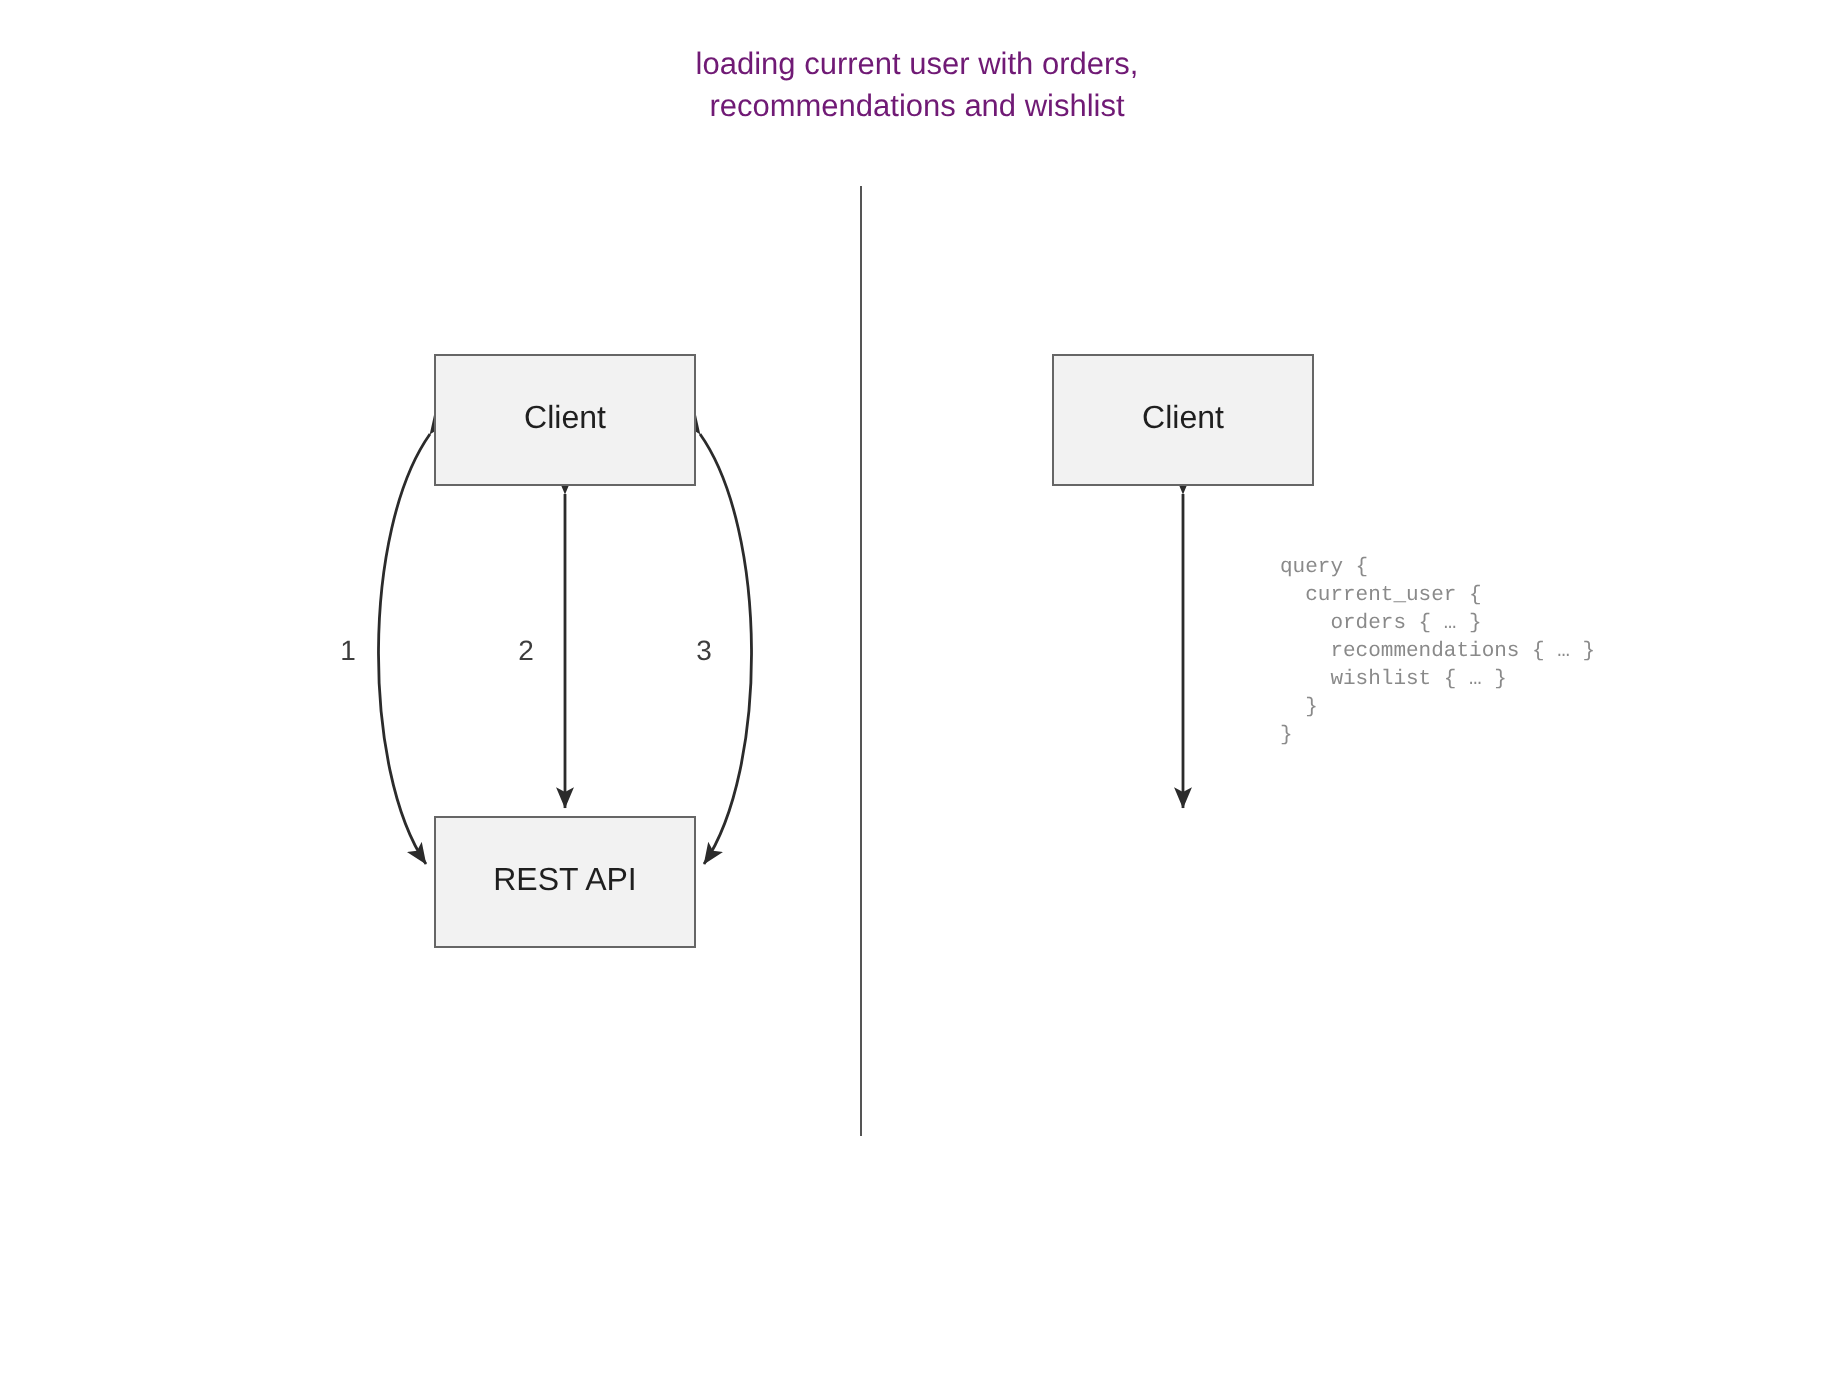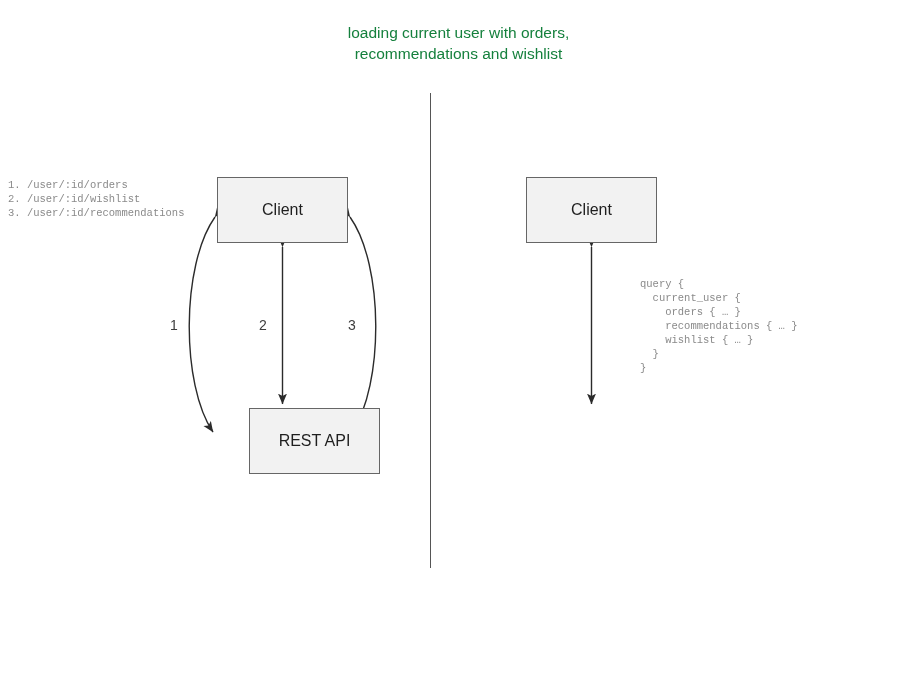--- a/index.html
+++ b/index.html
@@ -22,42 +22,42 @@
   
   #title {
     position: absolute;
     left: 0;
     top: 22px;
     width: 917px;
     text-align: center;
     font-family: "Liberation Sans", sans-serif;
     font-size: 15.5px;
     line-height: 21px;
-    color: #15803d;
+    color: #701a75;
     white-space: pre-line;
   }
 
   
   .node {
     position: absolute;
     box-sizing: border-box;
     width: 131px;
     height: 66px;
     background: #f2f2f2;
     border: 1.3px solid #666666;
     display: flex;
     align-items: center;
     justify-content: center;
     font-family: "Liberation Sans", sans-serif;
     font-size: 16px;
     color: #1f1f1f;
     z-index: 3;
   }
   #node-client-rest   { left: 217px; top: 177px; }
-  #node-rest-api      { left: 217px; top: 408px; margin-left: 32px; }
+  #node-rest-api      { left: 217px; top: 408px; }
   #node-client-gql    { left: 526px; top: 177px; }
   #node-graphql-api   { left: 526px; top: 408px; }
 
   
   #wires {
     position: absolute;
     left: 0;
     top: 0;
     width: 917px;
     height: 689px;
@@ -138,23 +138,20 @@
   </svg>
 
   <div class="node" id="node-client-rest">Client</div>
 
   <div class="node" id="node-rest-api">REST API</div>
 
   <div class="edge-label" id="edge-label-1">1</div>
   <div class="edge-label" id="edge-label-2">2</div>
   <div class="edge-label" id="edge-label-3">3</div>
 
-  <div class="code-block" id="rest-endpoints">1. /user/:id/orders
-2. /user/:id/wishlist
-3. /user/:id/recommendations</div>
 
   <div class="node" id="node-client-gql">Client</div>
 
 
   <div class="code-block" id="graphql-query">query {
   current_user {
     orders { … }
     recommendations { … }
     wishlist { … }
   }

